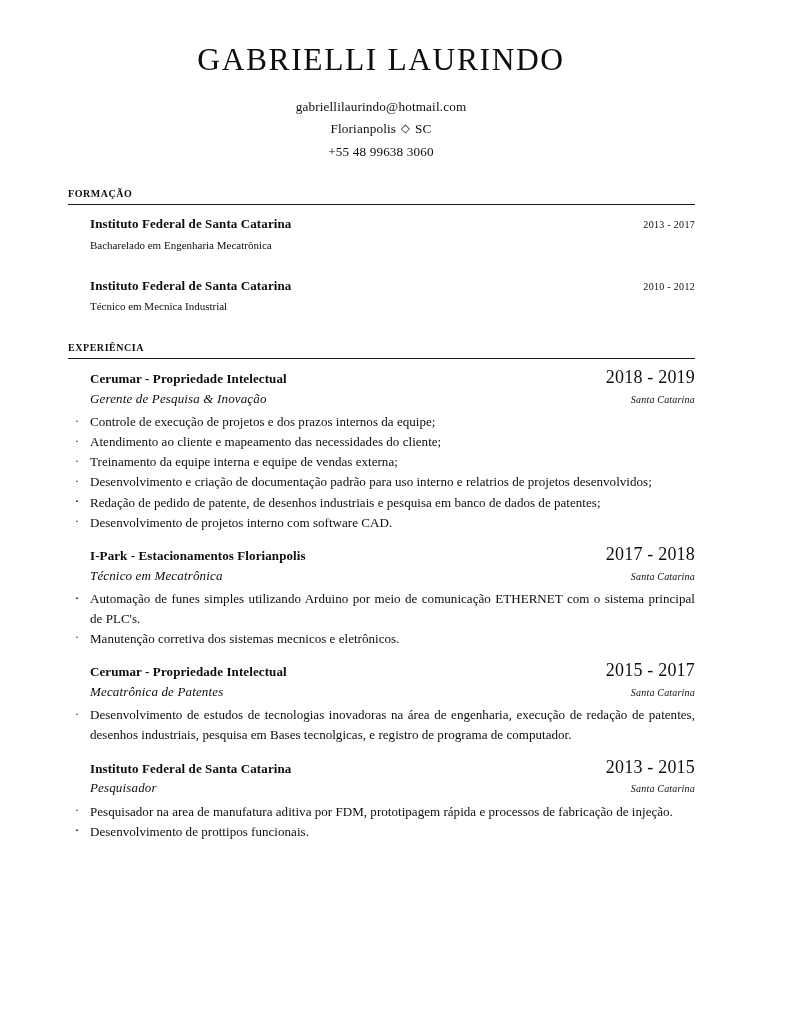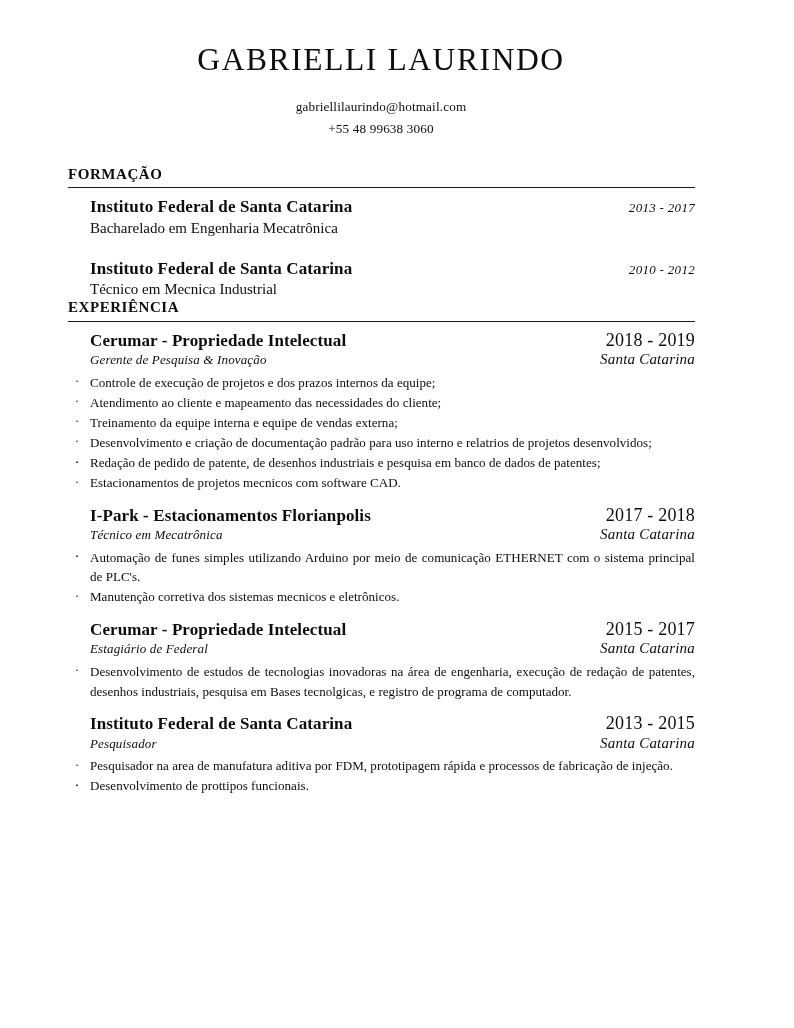--- a/index.html
+++ b/index.html
@@ -49,24 +49,24 @@
     position: relative;
     top: -1px;
   }
 
   
   .section {
     margin-left: 68px;
     margin-right: 67px;
   }
   .section-formacao { margin-top: 25px; }
-  .section-experiencia { }
+  .section-experiencia { margin-top: 26px; }
 
   .section-title {
-    font-size: 15px;
+    font-size: 10px;
     font-weight: bold;
     letter-spacing: 0.55px;
     line-height: 1.1;
     padding-bottom: 5px;
   }
   .section-rule {
     border: 0;
     border-top: 1.1px solid #1a1a1a;
     margin: 0 0 9px 0;
     height: 0;
@@ -80,47 +80,46 @@
   .entry-edu { padding-bottom: 21px; }
   .entry-edu:last-child { padding-bottom: 0; }
 
   .entry-row {
     display: flex;
     align-items: baseline;
     justify-content: space-between;
     line-height: 19.5px;
   }
   .entry-org {
-    font-size: 17px;
+    font-size: 13px;
     font-weight: bold;
     letter-spacing: 0.1px;
   }
   .entry-date-italic {
-    font-size: 13px;
-    font-style: italic;
+    font-size: 10px;
     white-space: nowrap;
     letter-spacing: 0.3px;
   }
   .entry-date-roman {
     font-size: 18px;
     white-space: nowrap;
     letter-spacing: 0.2px;
   }
   .entry-degree {
-    font-size: 15px;
+    font-size: 11px;
     line-height: 19px;
     padding-top: 1px;
   }
   .entry-role {
     font-size: 13px;
     font-style: italic;
     letter-spacing: 0.15px;
   }
   .entry-location {
-    font-size: 15px;
+    font-size: 10px;
     font-style: italic;
     white-space: nowrap;
     letter-spacing: 0.2px;
   }
 
   
   .bullets {
     list-style: none;
     margin: 3px 0 0 0;
     padding: 0;
@@ -148,20 +147,23 @@
   .exp-block .bullets { margin-left: -22px; } 
 </style>
 </head>
 <body>
 
 <div class="page">
 
   <div class="header">
     <h1 class="cv-name">GABRIELLI LAURINDO</h1>
     <div class="contact-line">gabriellilaurindo@hotmail.com</div>
+    <div class="contact-line">
+      <span>Florianpolis</span><span class="contact-sep">◇</span><span>SC</span>
+    </div>
     <div class="contact-line">+55 48 99638 3060</div>
   </div>
 
   <div class="section section-formacao">
     <div class="section-title">FORMAÇÃO</div>
     <hr class="section-rule">
 
     <div class="entry entry-edu">
       <div class="entry-row">
         <span class="entry-org">Instituto Federal de Santa Catarina</span>
@@ -192,21 +194,21 @@
             <span class="entry-role">Gerente de Pesquisa &amp; Inovação</span>
             <span class="entry-location">Santa Catarina</span>
           </div>
           <ul class="bullets">
             <li><span class="bullet-dot">·</span><span>Controle de execução de projetos e dos prazos internos da equipe;</span></li>
             <li><span class="bullet-dot">·</span><span>Atendimento ao cliente e mapeamento das necessidades do cliente;</span></li>
             <li><span class="bullet-dot">·</span><span>Treinamento da equipe interna e equipe de vendas externa;</span></li>
             <li><span class="bullet-dot">·</span><span>Desenvolvimento e criação de documentação padrão para uso interno e relatrios de projetos desenvolvidos;</span></li>
             <li><span class="bullet-dot">·</span></li>
             <li><span class="bullet-dot">·</span><span>Redação de pedido de patente, de desenhos industriais e pesquisa em banco de dados de patentes;</span></li>
-            <li><span class="bullet-dot">·</span><span>Estacionamentos de projetos mecnicos com software CAD.</span></li>
+            <li><span class="bullet-dot">·</span><span>Desenvolvimento de projetos interno com software CAD.</span></li>
           </ul>
         </div>
         <div class="entry exp-block">
           <div class="entry-row">
             <span class="entry-org">I-Park - Estacionamentos Florianpolis</span>
             <span class="entry-date-roman">2017 - 2018</span>
           </div>
           <div class="entry-row">
             <span class="entry-role">Técnico em Mecatrônica</span>
             <span class="entry-location">Santa Catarina</span>
@@ -216,21 +218,21 @@
             <li><span class="bullet-dot">·</span><span>Automação de funes simples utilizando Arduino por meio de comunicação ETHERNET com o sistema principal de PLC's.</span></li>
             <li><span class="bullet-dot">·</span><span>Manutenção corretiva dos sistemas mecnicos e eletrônicos.</span></li>
           </ul>
         </div>
         <div class="entry exp-block">
           <div class="entry-row">
             <span class="entry-org">Cerumar - Propriedade Intelectual</span>
             <span class="entry-date-roman">2015 - 2017</span>
           </div>
           <div class="entry-row">
-            <span class="entry-role">Estagiário de Federal</span>
+            <span class="entry-role">Mecatrônica de Patentes</span>
             <span class="entry-location">Santa Catarina</span>
           </div>
           <ul class="bullets">
             <li><span class="bullet-dot">·</span><span>Desenvolvimento de estudos de tecnologias inovadoras na área de engenharia, execução de redação de patentes, desenhos industriais, pesquisa em Bases tecnolgicas, e registro de programa de computador.</span></li>
           </ul>
         </div>
         <div class="entry exp-block">
           <div class="entry-row">
             <span class="entry-org">Instituto Federal de Santa Catarina</span>
             <span class="entry-date-roman">2013 - 2015</span>

